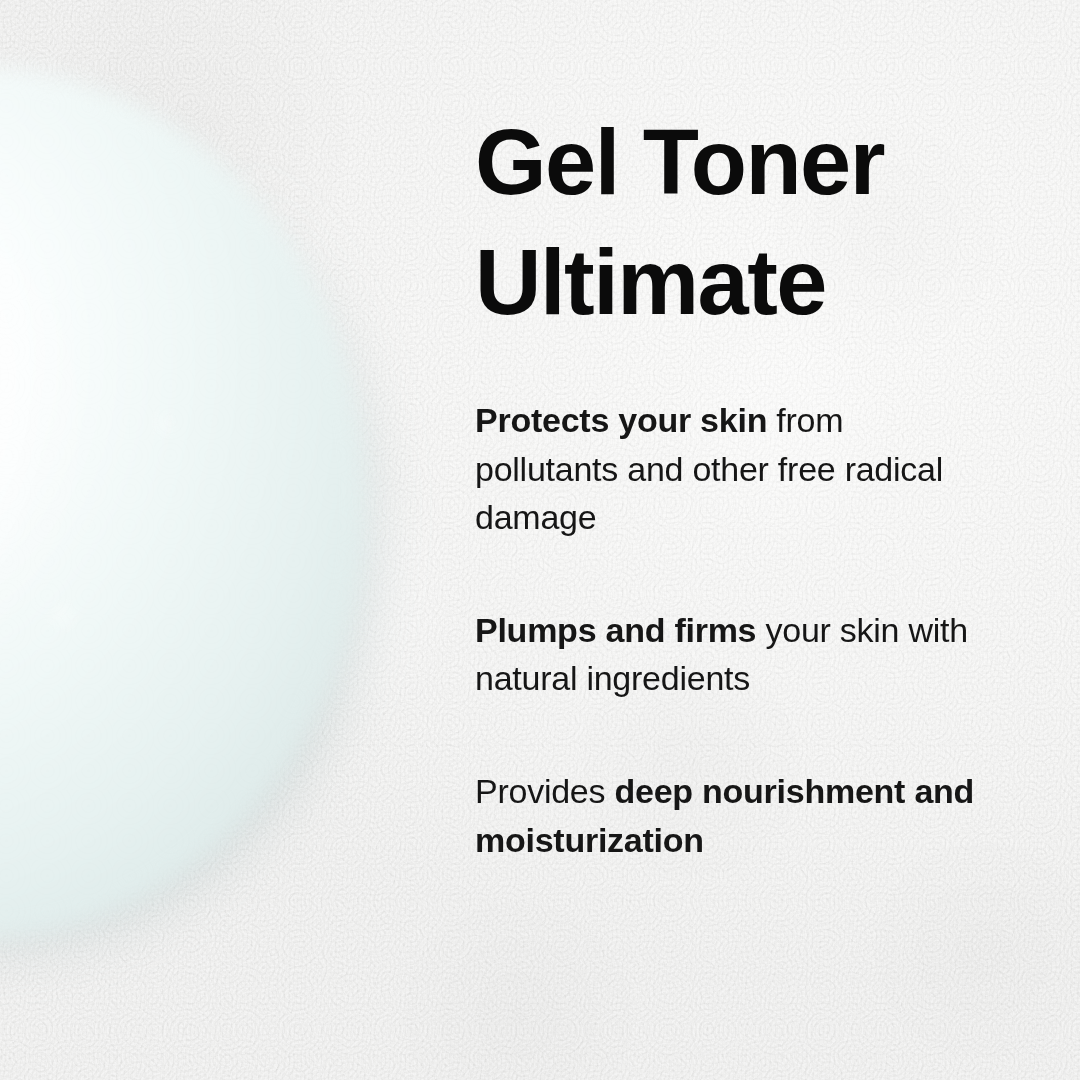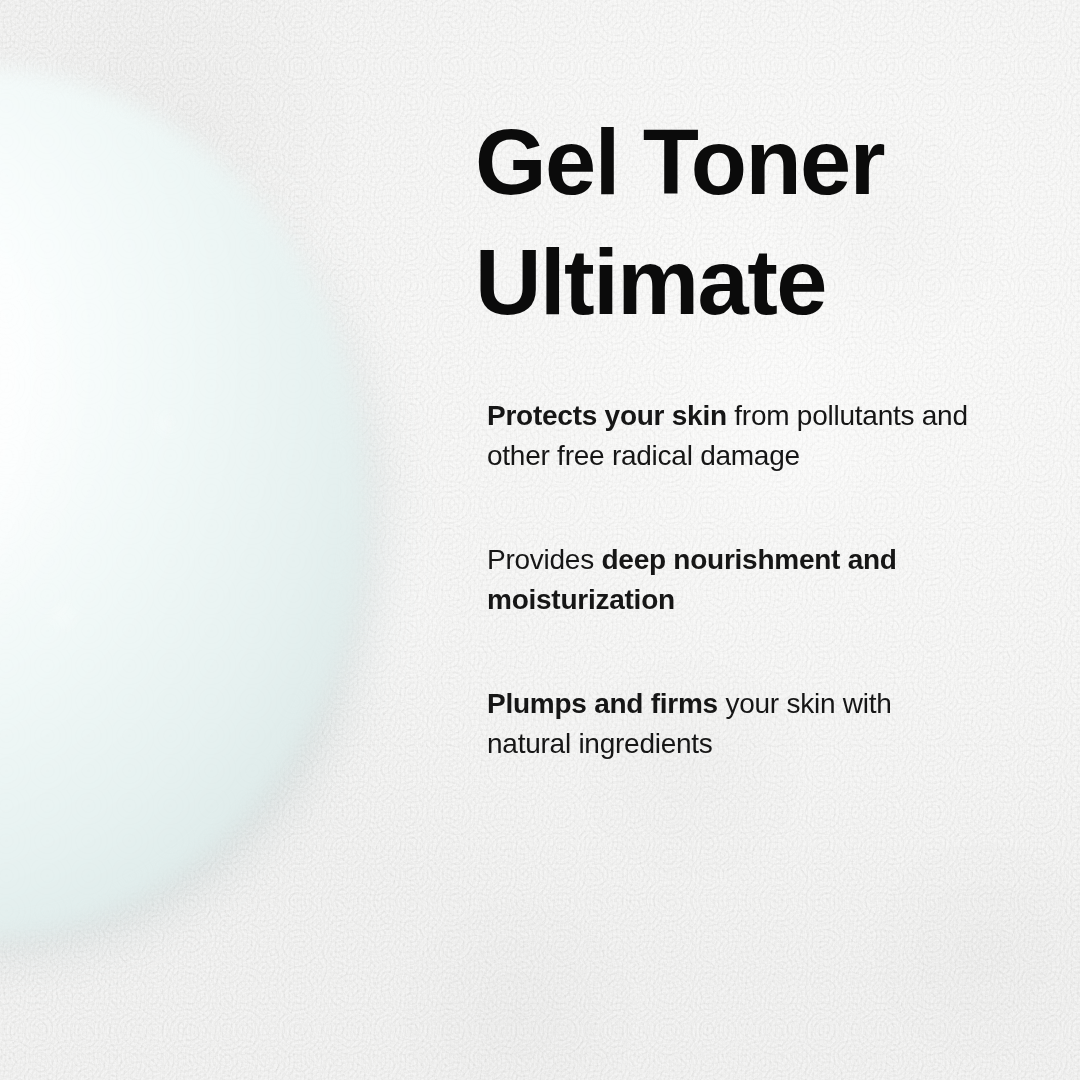--- a/index.html
+++ b/index.html
@@ -154,25 +154,25 @@
   }
   .title .tline { display: block; }
 
   .benefits {
     position: absolute;
     top: 396px;
     left: 0;
     width: 500px;
   }
   .benefit {
-    font-size: 28px;
+    font-size: 34px;
     line-height: 1.43;
     color: #161616;
     letter-spacing: -0.25px;
-    margin: 0 0 64px 12px;
+    margin: 0 0 64px 0;
   }
   .benefit:last-child { margin-bottom: 0; }
   .benefit b { font-weight: 700; }
 </style>
 </head>
 <body>
 
 <div id="canvas">
 
   <div class="paper-base"></div>
@@ -192,19 +192,19 @@
 
     <h1 class="title">
       <span class="tline">Gel Toner</span>
       <span class="tline">Ultimate</span>
     </h1>
 
     <div class="benefits">
 
       <p class="benefit"><b>Protects your skin</b><span> from pollutants and other free radical damage</span></p>
 
+      <p class="benefit"><b>Plumps and firms</b><span> your skin with natural ingredients</span></p>
+
       <p class="benefit"><span>Provides </span><b>deep nourishment and moisturization</b></p>
-
-      <p class="benefit"><b>Plumps and firms</b><span> your skin with natural ingredients</span></p>
 
     </div>
   </div>
 </div>
 
 </body></html>

